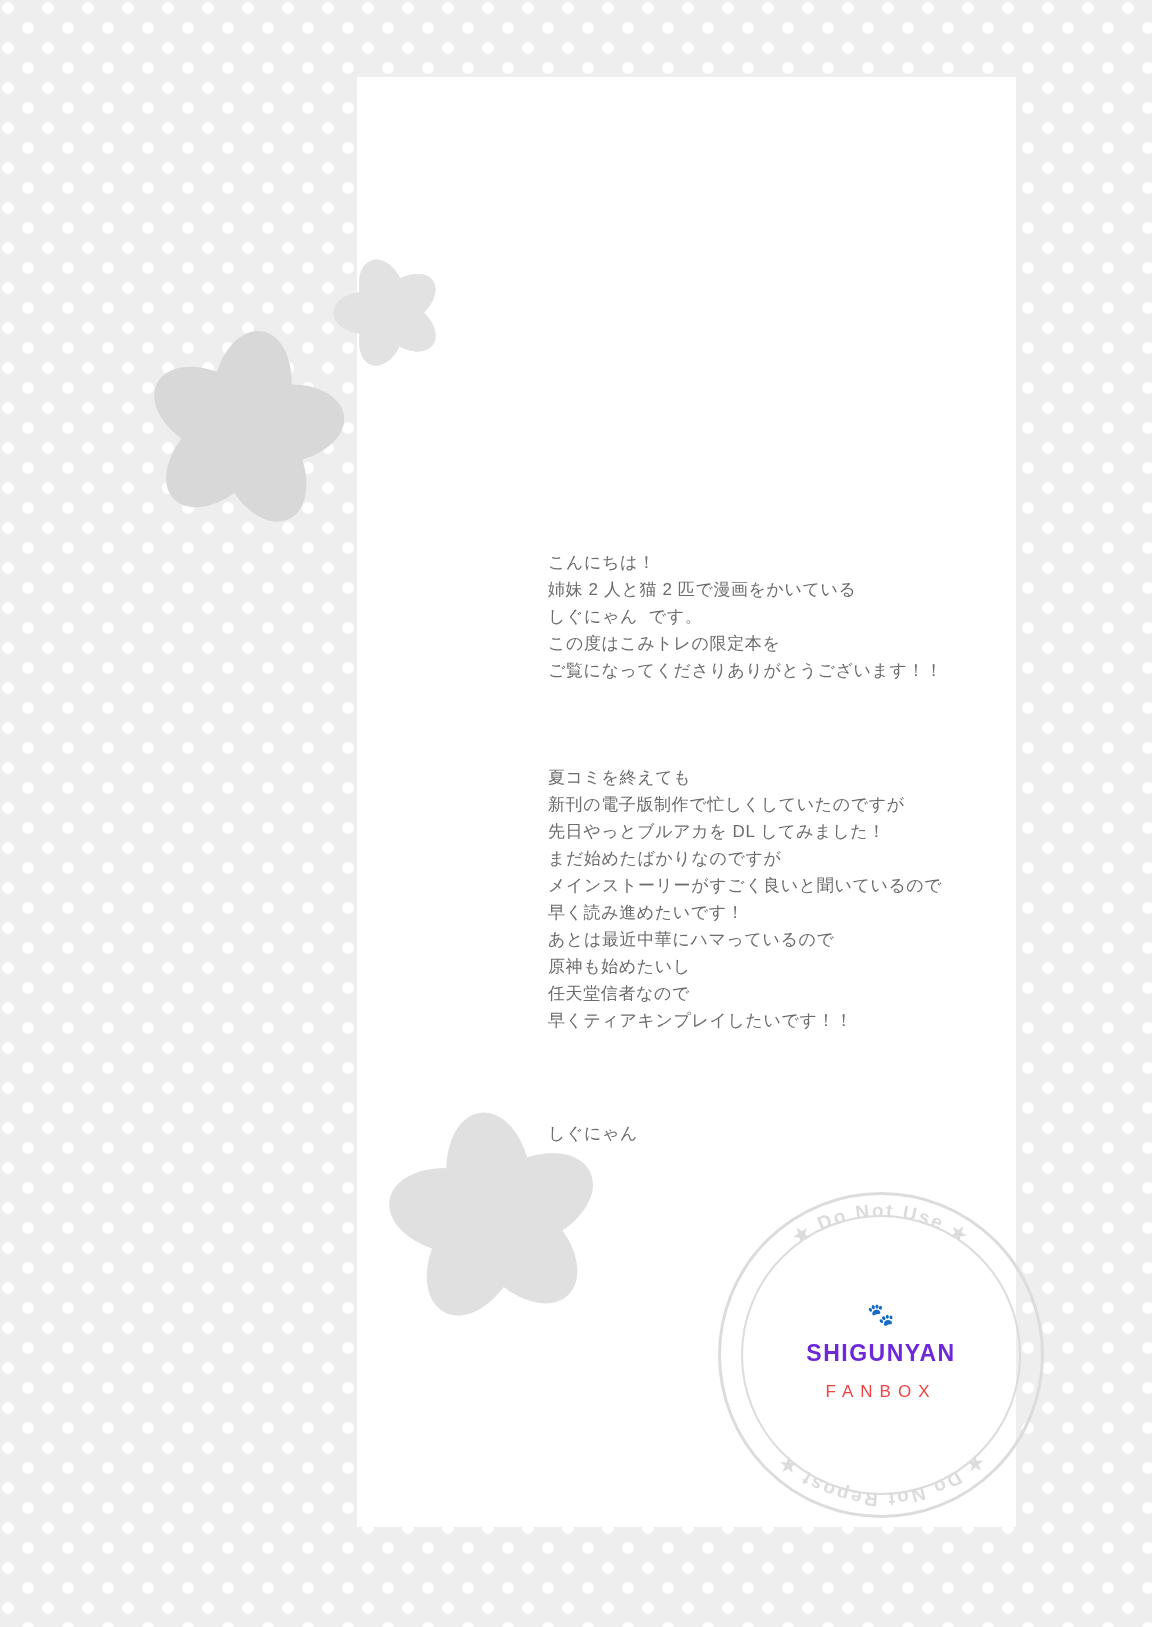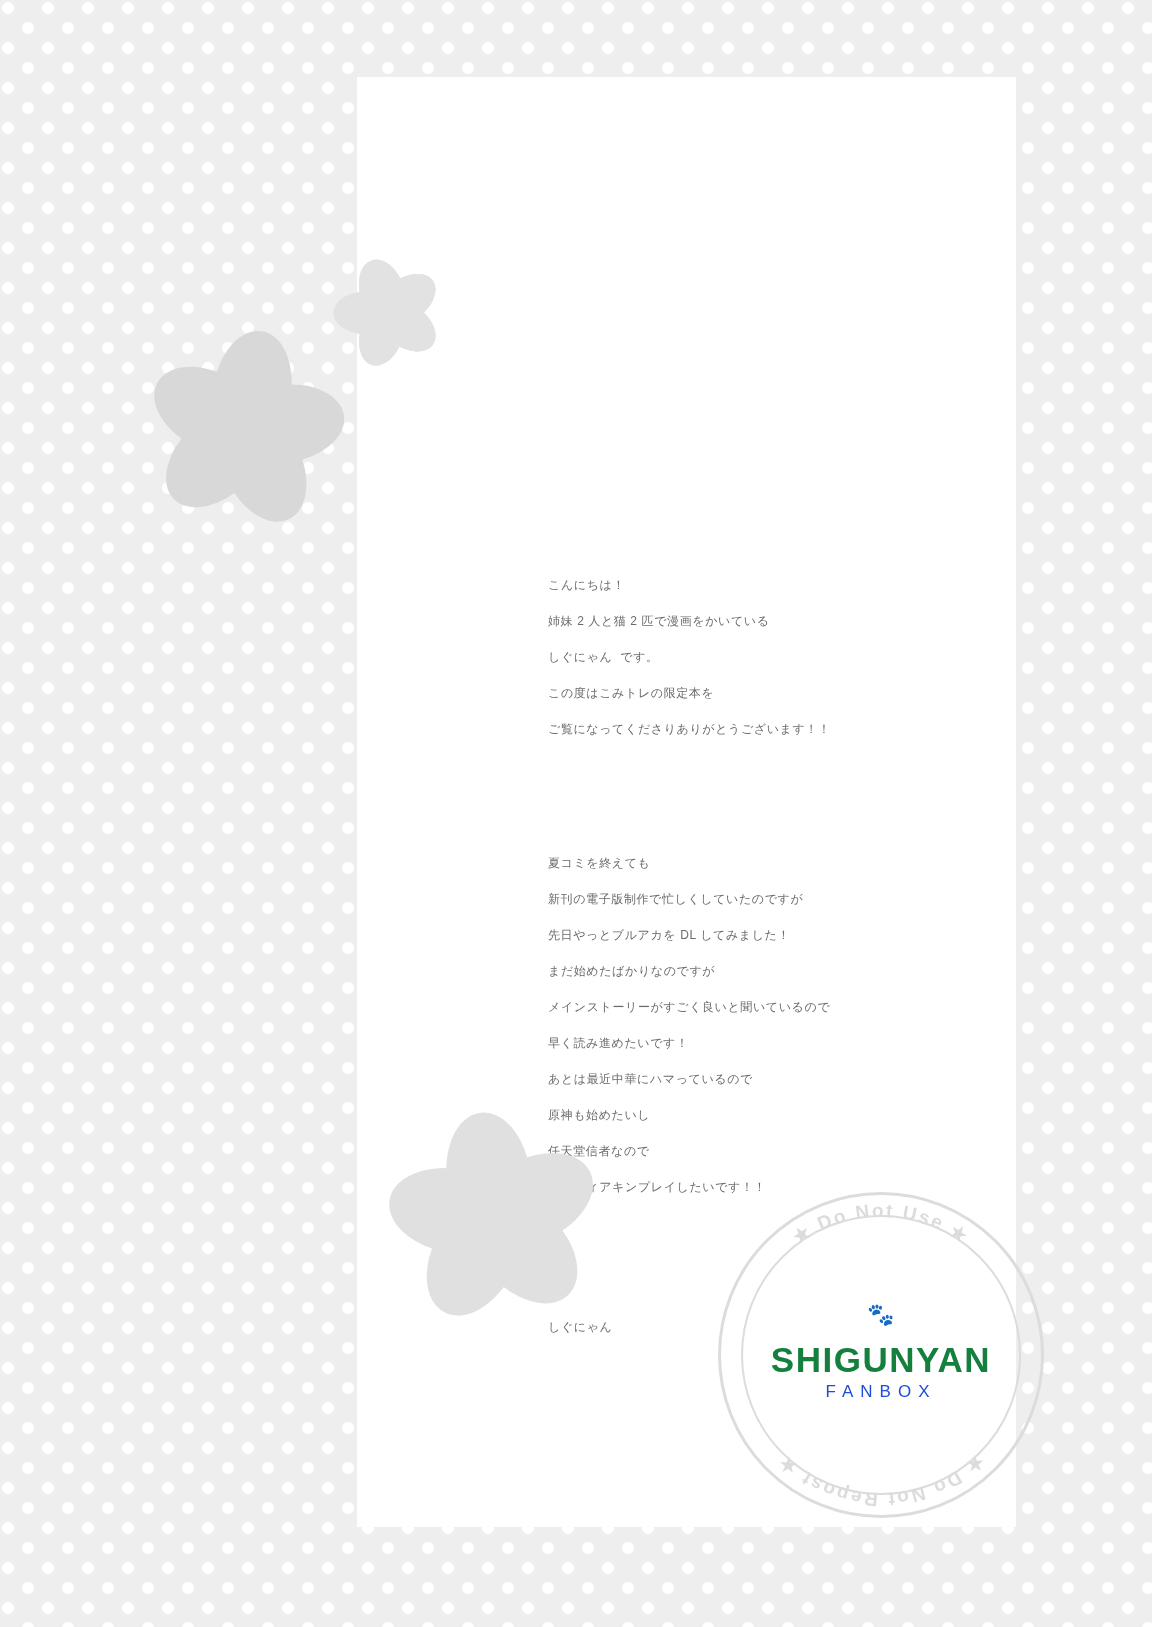--- a/index.html
+++ b/index.html
@@ -94,22 +94,22 @@
     transform: rotate(-8deg);
   }
 
   
   #letter {
     position: absolute;
     left: 548px;
     top: 495px;
     width: 430px;
     color: #6b6b6b;
-    font-size: 12px;
-    line-height: 36px;
+    font-size: 17px;
+    line-height: 27px;
     letter-spacing: 0.6px;
     white-space: pre-wrap;
   }
   #letter .para {
     margin: 0 0 26px 0;
   }
   #letter .para:last-child {
     margin-bottom: 0;
   }
   #letter .sign {
@@ -138,34 +138,34 @@
   #watermark .ring-inner {
     left: 23px; top: 23px; width: 280px; height: 280px;
     border-width: 2px;
   }
   #watermark .brand {
     position: absolute;
     left: 0;
     top: 148px;
     width: 326px;
     text-align: center;
-    font-size: 35px;
+    font-size: 23px;
     font-weight: bold;
     letter-spacing: 1.5px;
-    color: #15803d;
+    color: #6d28d9;
   }
   #watermark .brand-sub {
     position: absolute;
     left: 0;
     top: 190px;
     width: 326px;
     text-align: center;
     font-size: 17px;
     letter-spacing: 7px;
-    color: #1d4ed8;
+    color: #ef4444;
   }
   #watermark .paw {
     position: absolute;
     left: 0;
     top: 112px;
     width: 326px;
     text-align: center;
     font-size: 22px;
     color: #dcdcdc;
     line-height: 1;

